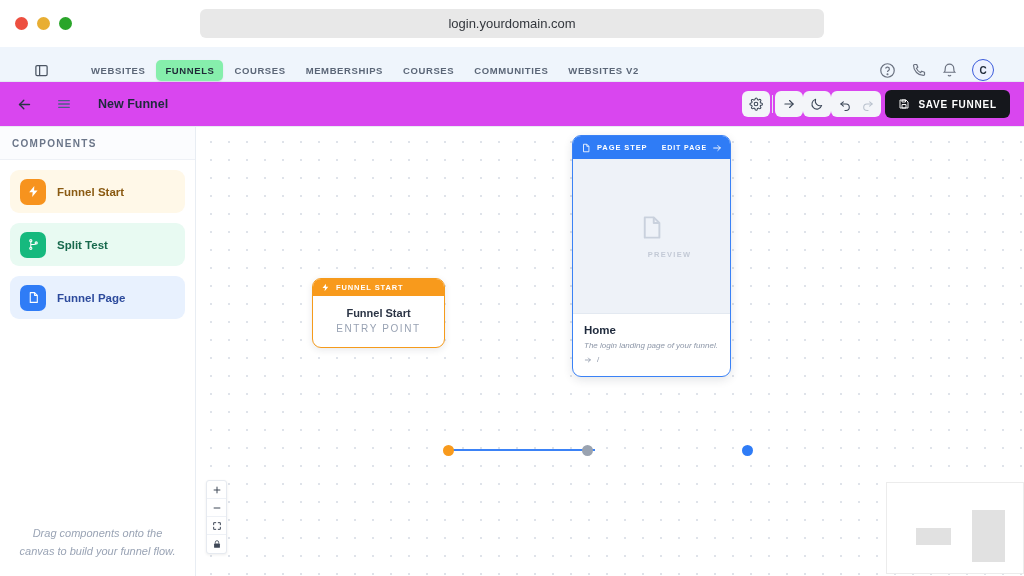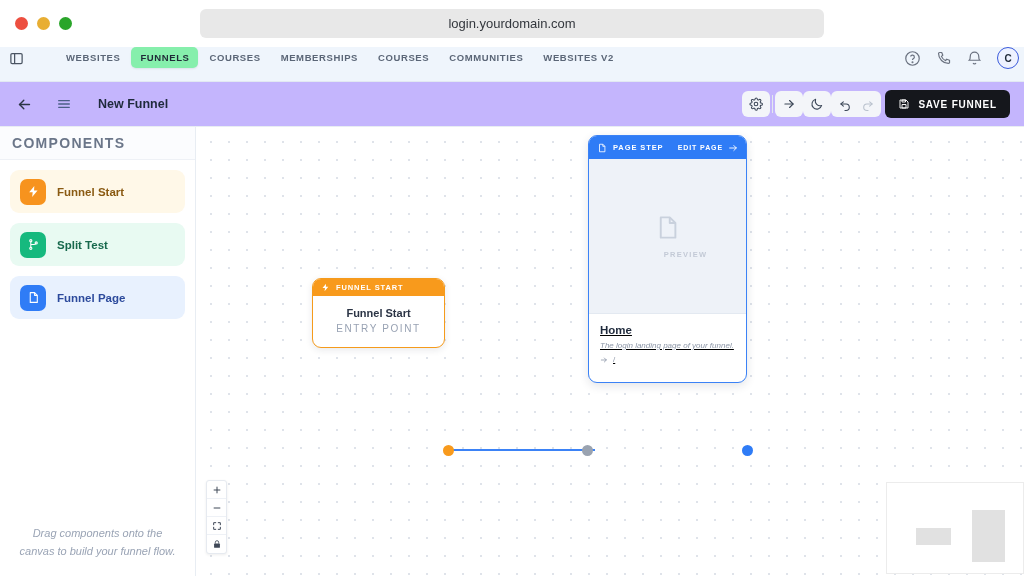--- a/index.html
+++ b/index.html
@@ -28,22 +28,22 @@
     background: #e8e8e8; border-radius: 6px;
     display: flex; align-items: center; justify-content: center;
     font-size: 13px; color: #33373d;
   }
 
   
   .topnav {
     height: 35px; width: 100%;
     background: #eff5fc;
     border-bottom: 1px solid #e2e9f2;
-    display: flex; align-items: flex-start;
-    padding: 0 5px;
+    display: flex; align-items: flex-end;
+    padding: 0 30px;
   }
   .panel-toggle {
     width: 22px; height: 22px;
     display: flex; align-items: center; justify-content: center;
     color: #4b5563; cursor: pointer;
   }
   .nav-tabs { display: flex; align-items: center; gap: 2px; margin-left: 30px; }
   .nav-tab {
     font-size: 9.5px; font-weight: bold; letter-spacing: 0.6px;
     color: #5b6677; padding: 5px 9px; border-radius: 5px;
@@ -55,21 +55,21 @@
   .avatar {
     width: 22px; height: 22px; border-radius: 50%;
     border: 1.6px solid #3b5bdb; background: #eef2ff;
     display: flex; align-items: center; justify-content: center;
     font-size: 10px; font-weight: bold; color: #1f2937; cursor: pointer;
   }
 
   
   .toolbar {
     height: 45px; width: 100%;
-    background: #c4b5fd;
+    background: #d946ef;
     border-bottom: 1px solid #e8edf3;
     display: flex; align-items: center;
     padding: 0 14px;
     justify-content: space-between;
   }
   .tb-icon {
     width: 20px; height: 20px; color: #2b3445;
     display: flex; align-items: center; justify-content: center; cursor: pointer;
   }
   .funnel-title {
@@ -101,21 +101,21 @@
   
   .body-split { display: flex; height: calc(576px - 47px - 35px - 45px); width: 100%; }
 
   
   .sidebar {
     width: 196px; background: #ffffff; border-right: 1px solid #e8edf3;
     display: flex; flex-direction: column; position: relative;
   }
   .sidebar-header {
     height: 33px; display: flex; align-items: center; padding-left: 12px;
-    font-size: 14px; font-weight: bold; letter-spacing: 1.3px; color: #6b7689;
+    font-size: 10px; font-weight: bold; letter-spacing: 1.3px; color: #6b7689;
     background: #fbfcfe; border-bottom: 1px solid #eef1f6;
   }
   .comp-list { padding: 10px; display: flex; flex-direction: column; gap: 10px; }
   .comp-card {
     height: 43px; border-radius: 9px; display: flex; align-items: center;
     padding-left: 10px; gap: 11px; cursor: grab;
   }
   .comp-ico {
     width: 26px; height: 26px; border-radius: 7px;
     display: flex; align-items: center; justify-content: center; color: #fff;
@@ -161,21 +161,21 @@
     position: absolute; left: 253px; top: 322px; width: 146px; height: 2.4px;
     background: #3b82f6; z-index: 1;
   }
   .handle-in-gray {
     width: 11px; height: 11px; background: #9aa3b0;
     left: 386px; top: 318px; z-index: 5;
   }
 
   
   .node-page {
-    position: absolute; left: 392px; top: 8px;
+    position: absolute; left: 376px; top: 8px;
     width: 159px; border-radius: 9px; background: #ffffff;
     border: 1.6px solid #3b82f6; overflow: hidden;
     box-shadow: 0 3px 10px rgba(30,40,60,.12);
   }
   .node-page-head {
     height: 23px; background: #2f7cf6; display: flex; align-items: center;
     padding: 0 8px; color: #ffffff;
   }
   .node-page-head .hl { display: flex; align-items: center; gap: 6px; }
   .np-title { font-size: 7.5px; font-weight: bold; letter-spacing: 0.9px; }
@@ -185,21 +185,21 @@
   }
   .node-page-preview {
     height: 155px; background: #eef2f8;
     display: flex; flex-direction: column; align-items: center;
     justify-content: center; gap: 9px;
     border-bottom: 1px solid #e3e9f1;
   }
   .preview-label {
     font-size: 7.5px; font-weight: bold; letter-spacing: 1.3px; color: #c3cad6; margin-left: 36px;
   }
-  .node-page-foot { padding: 10px 11px 18px; text-decoration: underline; }
+  .node-page-foot { padding: 10px 11px 12px; }
   .np-name { font-size: 11.5px; font-weight: bold; color: #1f2a3c; }
   .np-desc { font-size: 8px; font-style: italic; color: #8d97a8; margin-top: 5px; }
   .np-path {
     font-size: 8px; color: #8d97a8; margin-top: 5px;
     display: flex; align-items: center; gap: 5px;
   }
   .handle-out-blue {
     width: 11px; height: 11px; background: #2f7cf6;
     left: 546px; top: 318px; z-index: 5;
   }

